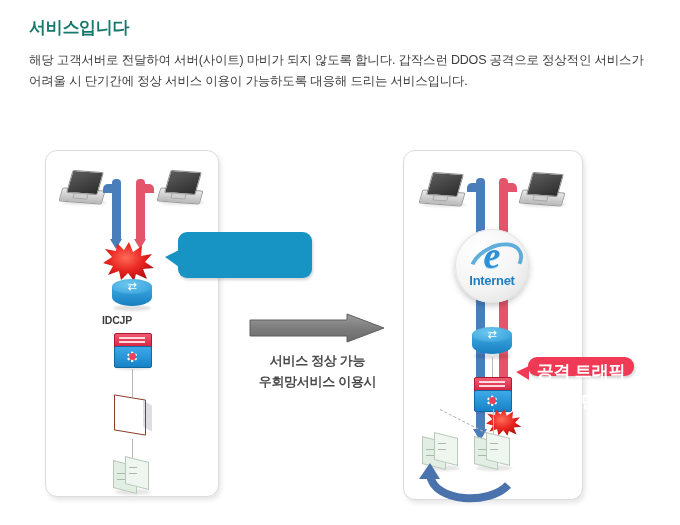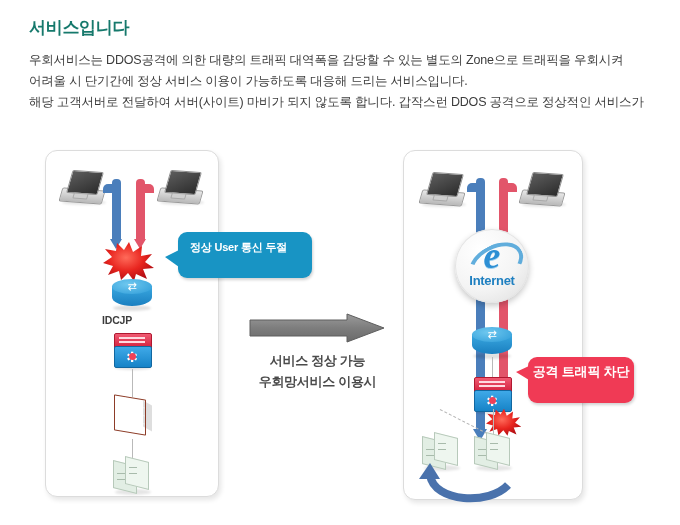--- a/index.html
+++ b/index.html
@@ -221,23 +221,23 @@
     padding:7px 0 0 12px;box-sizing:border-box;
   }
   #callout-ipblock .tail{
     left:-13px;top:18px;
     border-top:7px solid transparent;
     border-bottom:10px solid transparent;
     border-right:14px solid #1894c4;
   }
 
   #callout-attackblock{
-    left:528px;top:357px;width:106px;height:46px;
+    left:528px;top:357px;width:106px;height:19px;
     background:#f03a55;
-    font-size:13px;line-height:30px;text-align:center;
+    font-size:17px;line-height:30px;text-align:center;
   }
   #callout-attackblock .tail{
     left:-12px;top:9px;
     border-top:6px solid transparent;
     border-bottom:8px solid transparent;
     border-right:13px solid #f03a55;
   }
 
   #callout-normaltraffic{
     left:492px;top:461px;width:112px;height:30px;
@@ -269,23 +269,22 @@
   .dash-line{position:absolute;border-top:1px dashed #b5b5b5;}
 </style>
 </head>
 <body>
 
 <div id="root">
 
   <div class="page-title">서비스입니다</div>
 
   <div class="body-copy">
-    <p>우회서비스는 DDOS공격에 의한 대량의 트래픽 대역폭을 감당할 수 있는 별도의 Zone으로 트래픽을 우회시켜</p>
+    <p>해당 고객서버로 전달하여 서버(사이트) 마비가 되지 않도록 합니다. 갑작스런 DDOS 공격으로 정상적인 서비스가</p>
     <p>어려울 시 단기간에 정상 서비스 이용이 가능하도록 대응해 드리는 서비스입니다.</p>
-    <p>해당 고객서버로 전달하여 서버(사이트) 마비가 되지 않도록 합니다. 갑작스런 DDOS 공격으로 정상적인 서비스가</p>
   </div>
 
   <div class="panel" id="panel-left">
     <div class="panel-inner">
 
       <div class="node" style="left:14px;top:20px;">
         <div class="laptop">
           <div class="shadow"></div>
             <div class="base"></div>
           <div class="screen"></div>
@@ -382,21 +381,20 @@
           <div class="line" style="left:6px;top:16px;"></div>
           <div class="line" style="left:6px;top:22px;"></div>
         </div>
       </div>
 
     </div>
   </div>
 
   <div class="callout" id="callout-ipblock">
     <div class="tail"></div>
-    <div>정상 User 통신 두절</div>
   </div>
 
   <div id="center-arrow">
     <svg width="136" height="30" viewBox="0 0 136 30">
       <defs>
         <linearGradient id="ag" x1="0" y1="0" x2="0" y2="1">
           <stop offset="0%" stop-color="#9b9b9b"></stop>
           <stop offset="50%" stop-color="#7d7d7d"></stop>
           <stop offset="100%" stop-color="#6a6a6a"></stop>
         </linearGradient>

